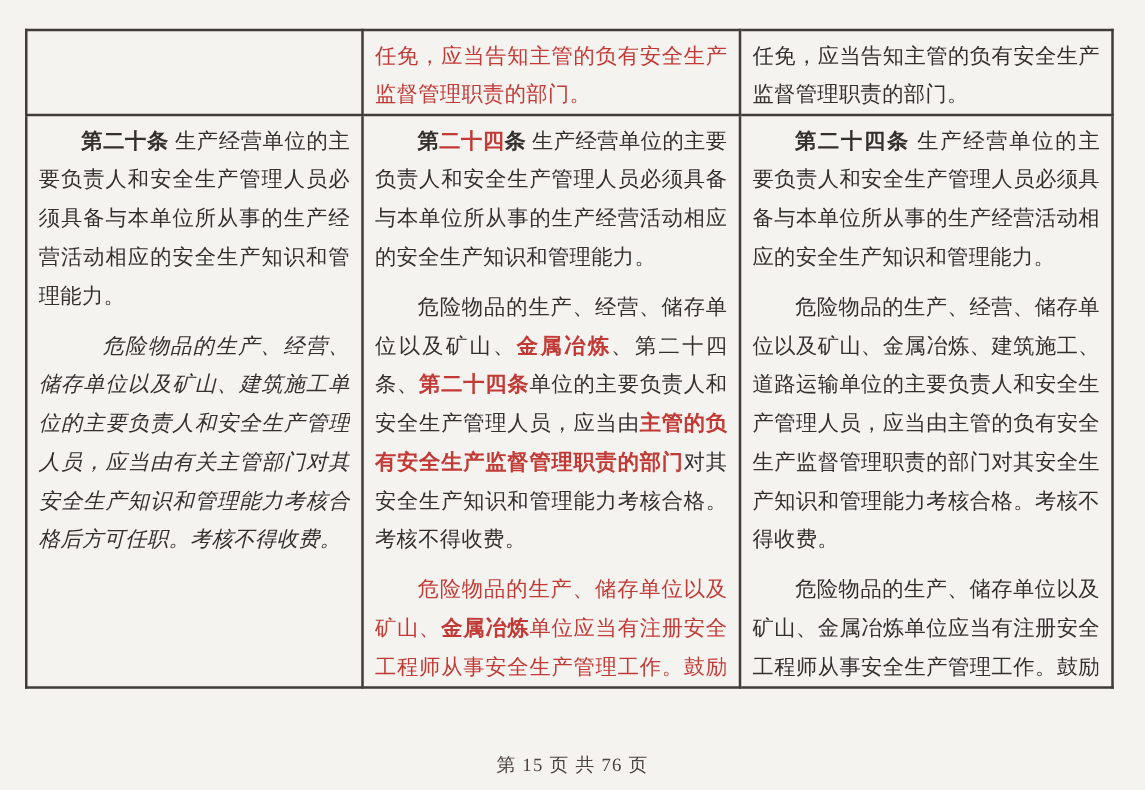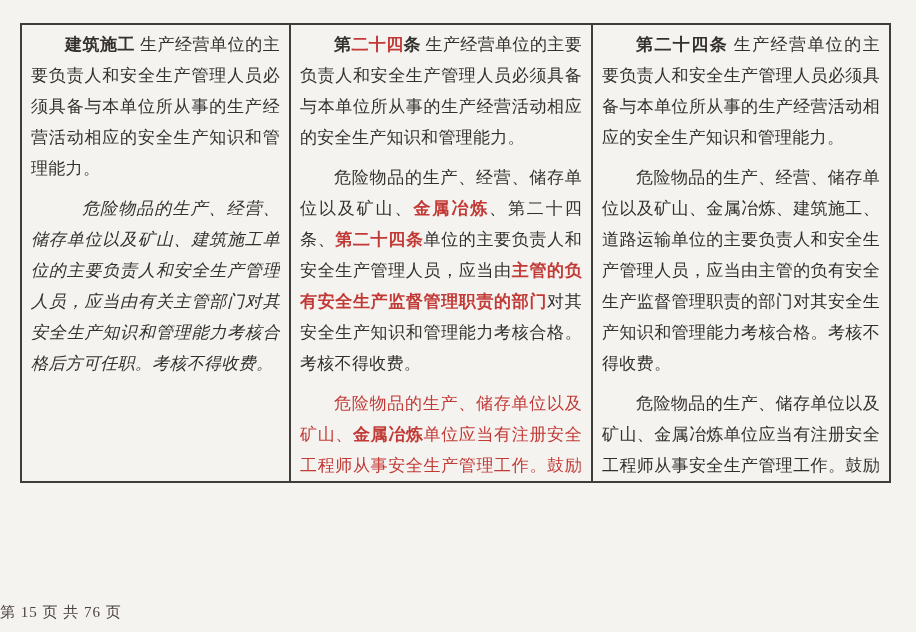--- a/index.html
+++ b/index.html
@@ -39,41 +39,57 @@
     text-align:justify;
     letter-spacing:0.3px;
   }
   p.indent-0{text-indent:0;}
   p.indent-2{text-indent:2em;}
   p.indent-3{text-indent:3em;font-style:italic;}
   .seg-red{color:var(--red);}
   .seg-bold{font-weight:700;}
   .footer{
     position:absolute;left:0;right:0;top:603px;
+    text-align:center;
     font-size:15px;
     letter-spacing:1px;
     color:var(--footer-ink);
   }
 </style>
 </head>
 <body>
 
 <div class="page">
 
   <table class="law-table">
     <colgroup>
       <col style="width:269px">
       <col style="width:302px">
       <col style="width:298px">
     </colgroup>
     <tbody>
+      <tr class="r0">
+        <td class="cell">
+            <div class="cell-content"></div>
+          </td>
+        <td class="cell">
+            <div class="cell-content">
+              <p class="para indent-0"><span class="seg-red ">任免，应当告知主管的负有安全生产监督管理职责的部门。</span></p>
+            </div>
+          </td>
+        <td class="cell">
+            <div class="cell-content">
+              <p class="para indent-0"><span class="">任免，应当告知主管的负有安全生产监督管理职责的部门。</span></p>
+            </div>
+          </td>
+      </tr>
       <tr class="r1">
         <td class="cell">
             <div class="cell-content">
-              <p class="para indent-2"><span class="seg-bold">建筑施工</span><span class=""> 生产经营单位的主要负责人和安全生产管理人员必须具备与本单位所从事的生产经营活动相应的安全生产知识和管理能力。</span></p>
+              <p class="para indent-2"><span class="seg-bold">第二十条</span><span class=""> 生产经营单位的主要负责人和安全生产管理人员必须具备与本单位所从事的生产经营活动相应的安全生产知识和管理能力。</span></p>
               <p class="para indent-3"><span class="">危险物品的生产、经营、储存单位以及矿山、建筑施工单位的主要负责人和安全生产管理人员，应当由有关主管部门对其安全生产知识和管理能力考核合格后方可任职。考核不得收费。</span></p>
             </div>
           </td>
         <td class="cell">
             <div class="cell-content">
               <p class="para indent-2"><span class="seg-bold">第</span><span class="seg-red seg-bold">二十四</span><span class="seg-bold">条</span><span class=""> 生产经营单位的主要负责人和安全生产管理人员必须具备与本单位所从事的生产经营活动相应的安全生产知识和管理能力。</span></p>
               <p class="para indent-2"><span class="">危险物品的生产、经营、储存单位以及矿山、</span><span class="seg-red seg-bold">金属冶炼</span><span class="">、第二十四条、</span><span class="seg-red seg-bold">第二十四条</span><span class="">单位的主要负责人和安全生产管理人员，应当由</span><span class="seg-red seg-bold">主管的负有安全生产监督管理职责的部门</span><span class="">对其安全生产知识和管理能力考核合格。考核不得收费。</span></p>
               <p class="para indent-2"><span class="seg-red ">危险物品的生产、储存单位以及矿山、</span><span class="seg-red seg-bold">金属冶炼</span><span class="seg-red ">单位应当有注册安全工程师从事安全生产管理工作。鼓励其他生产经营单位聘用注册安全工程师从事安全生</span></p>
             </div>
           </td>

